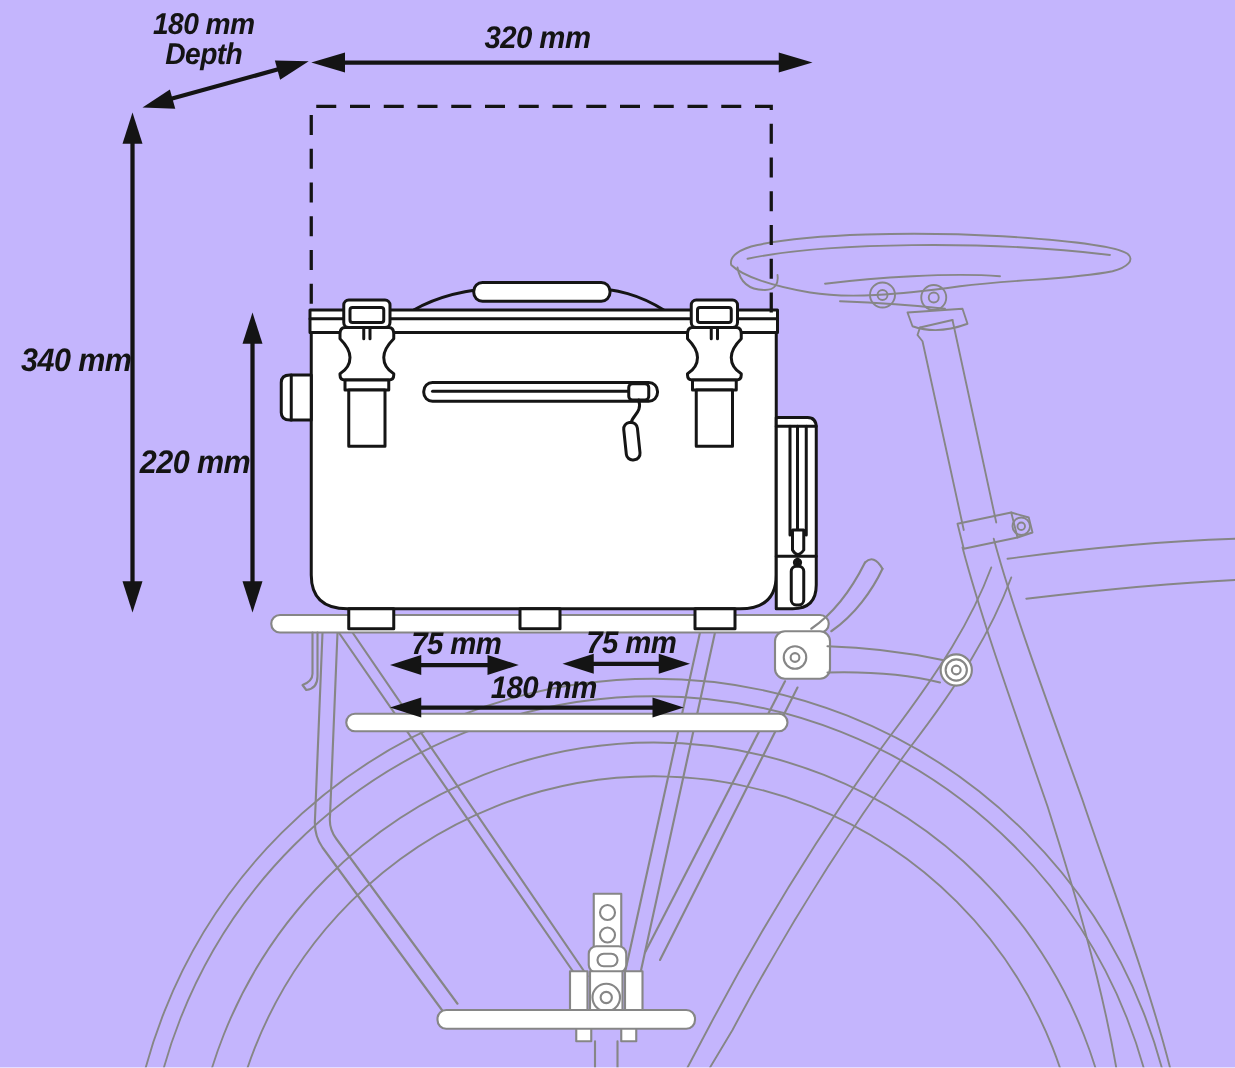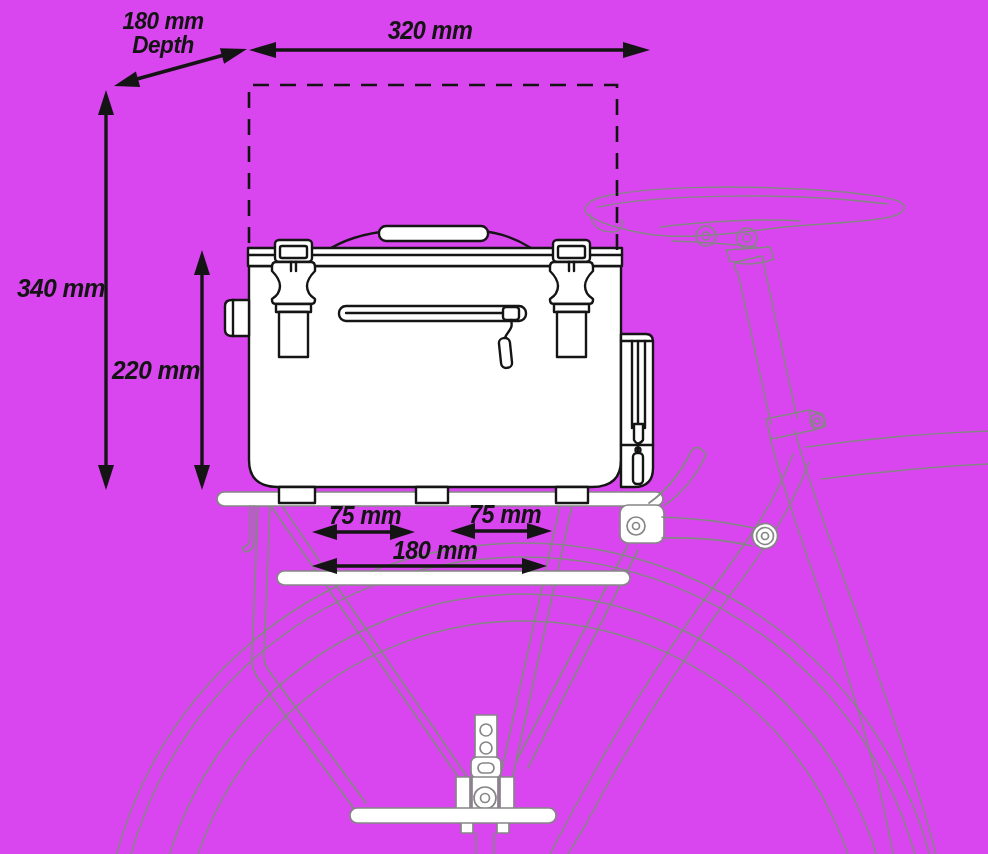--- a/index.html
+++ b/index.html
@@ -1,17 +1,17 @@
 <!DOCTYPE html>
 <html><head>
 <meta charset="utf-8">
 <style>
   html,body{margin:0;padding:0;background:#fff;}
   .stage{
-    position:relative;width:988px;height:854px;background:#d946ef;overflow:hidden;
+    position:relative;width:988px;height:854px;background:#c4b5fd;overflow:hidden;
     font-family:"Liberation Sans", sans-serif;
     text-decoration:underline;
   }
   .stage svg{position:absolute;left:0;top:0;}
   .dim-label{
     position:absolute;transform:translate(-50%,-50%) scaleX(.94);
     font-weight:bold;font-style:italic;color:#141414;
     white-space:nowrap;letter-spacing:-0.5px;text-align:center;line-height:1.02;
   }
   .fs26{font-size:26px;} .fs25{font-size:25px;} .fs24{font-size:24px;}

